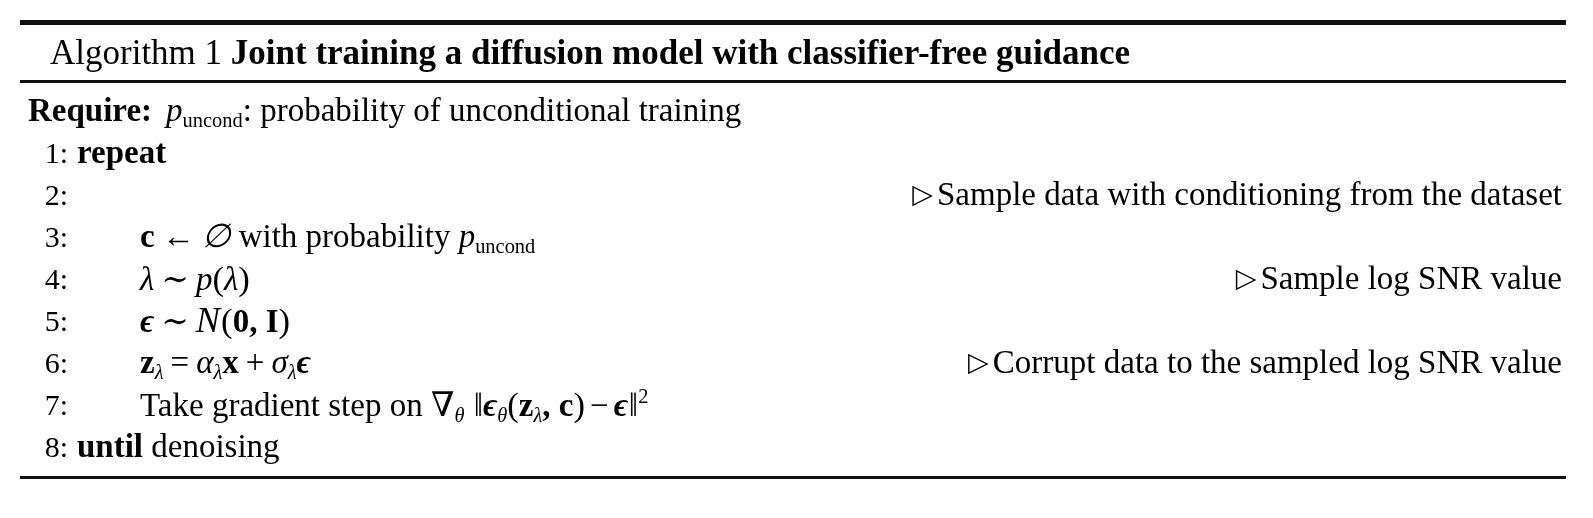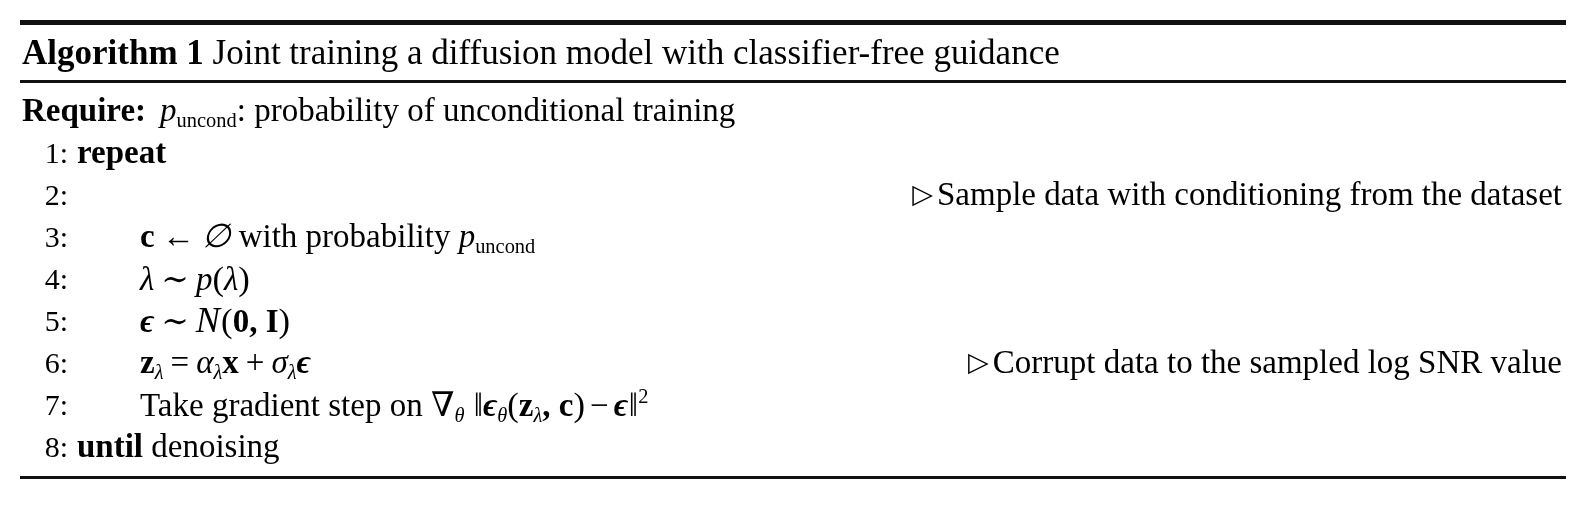--- a/index.html
+++ b/index.html
@@ -35,24 +35,25 @@
   }
 
   
   .title-row {
     padding: 6px 0 5px 2px;
     font-size: 35px;
     line-height: 44px;
     white-space: nowrap;
   }
   .title-label {
-    font-weight: bold;
+    font-weight: normal;
+    margin-left: 28px;
   }
   .title-text {
-    font-weight: normal;
+    font-weight: bold;
   }
 
   
   .body {
     padding-top: 6px;
     padding-bottom: 9px;
   }
 
   .line {
     position: relative;
@@ -160,21 +161,21 @@
   <div class="title-row">
     <span class="title-label">Algorithm 1</span>
     <span class="title-text">Joint training a diffusion model with classifier-free guidance</span>
   </div>
 
   <div class="rule-thin"></div>
 
   <div class="body">
 
     <div class="line">
-      <span class="code" style="left:2px;text-align:right;">
+      <span class="code" style="left:8px;text-align:right;">
         <span class="kw">Require:</span><span class="op"></span><span class="math it">p</span><sub class="sub-rm">uncond</sub><span>: probability of unconditional training</span>
       </span>
     </div>
 
     <div class="line">
       <span class="lineno">1:</span>
       <span class="code">
         <span class="kw">repeat</span>
       </span>
     </div>
@@ -185,20 +186,21 @@
     </div>
 
     <div class="line">
       <span class="lineno">3:</span>
       <span class="code indent math"><span class="bf">c</span><span class="op">←</span><span class="it">∅</span>&nbsp;<span>with probability</span>&nbsp;<span class="it">p</span><sub class="sub-rm">uncond</sub></span>
     </div>
 
     <div class="line">
       <span class="lineno">4:</span>
       <span class="code indent math"><span class="it">λ</span><span class="op">∼</span><span class="it">p</span><span class="paren">(</span><span class="it">λ</span><span class="paren">)</span></span>
+      <span class="comment"><span class="tri">▷</span><span>Sample log SNR value</span></span>
     </div>
 
     <div class="line">
       <span class="lineno">5:</span>
       <span class="code indent math"><span class="bfit">ϵ</span><span class="op">∼</span><span class="cal">N</span><span class="paren">(</span><span class="bf">0</span><span class="bf">,</span>&nbsp;<span class="bf">I</span><span class="paren">)</span></span>
     </div>
 
     <div class="line">
       <span class="lineno">6:</span>
       <span class="code indent math"><span class="bf">z</span><sub class="it">λ</sub><span class="op">=</span><span class="it">α</span><sub class="it">λ</sub><span class="bf">x</span><span class="op">+</span><span class="it">σ</span><sub class="it">λ</sub><span class="bfit">ϵ</span></span>

